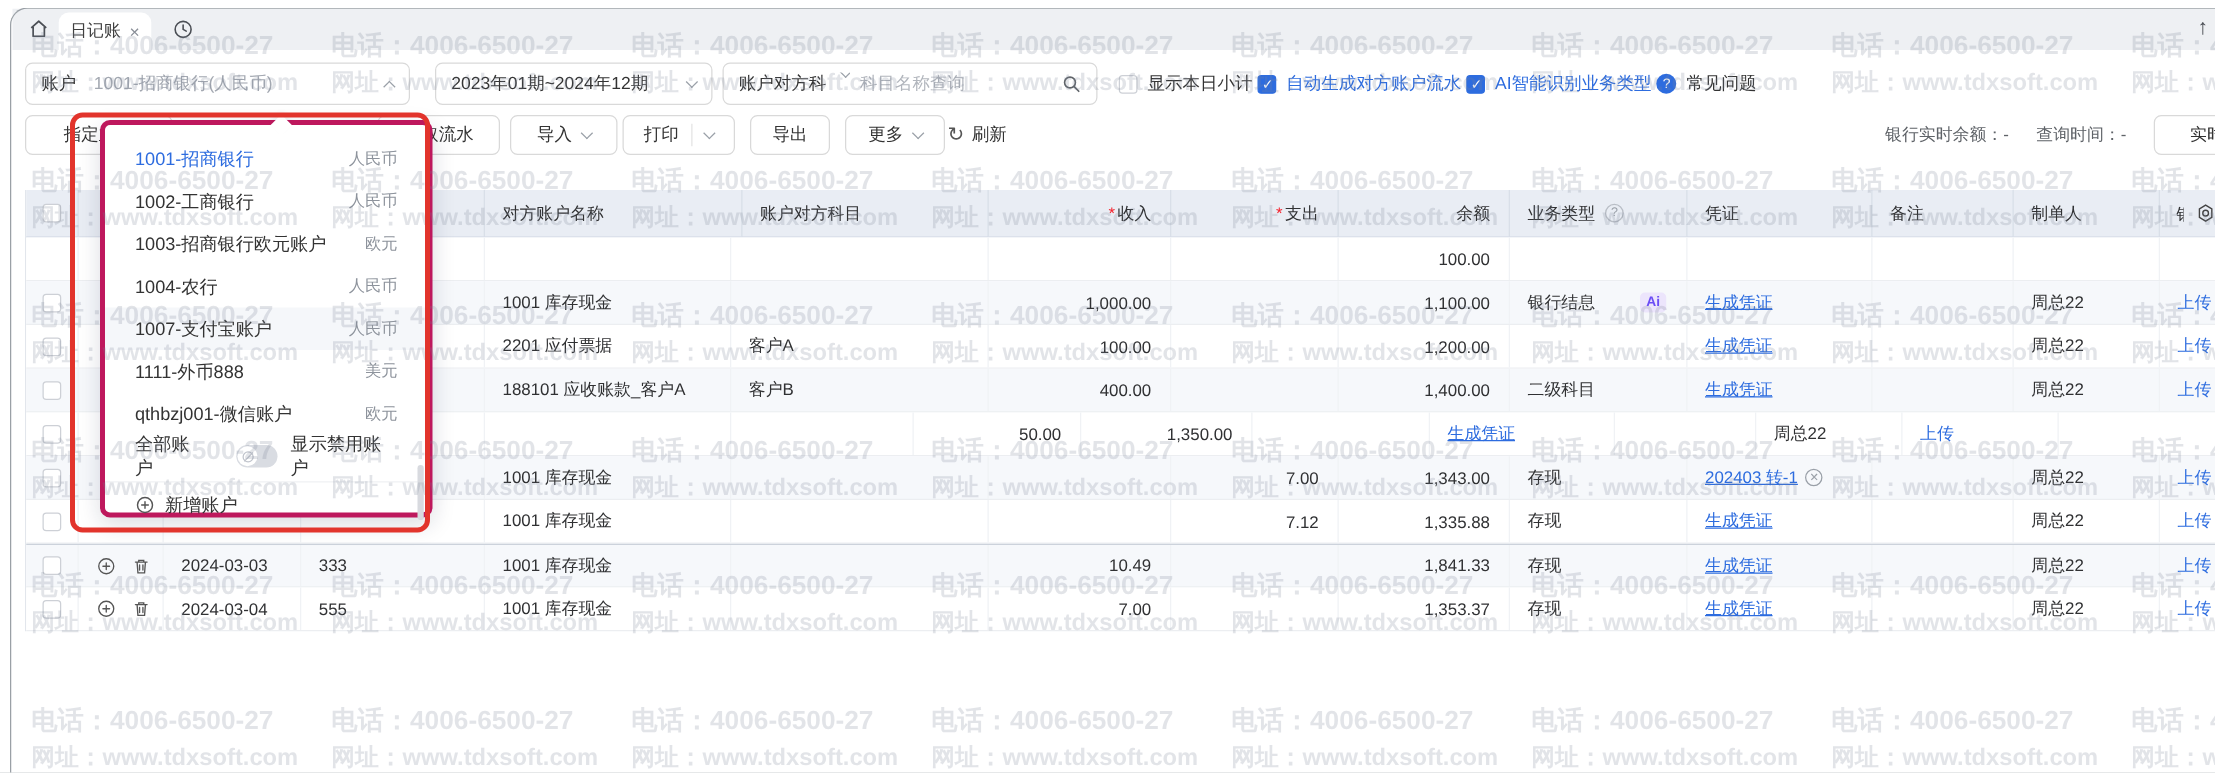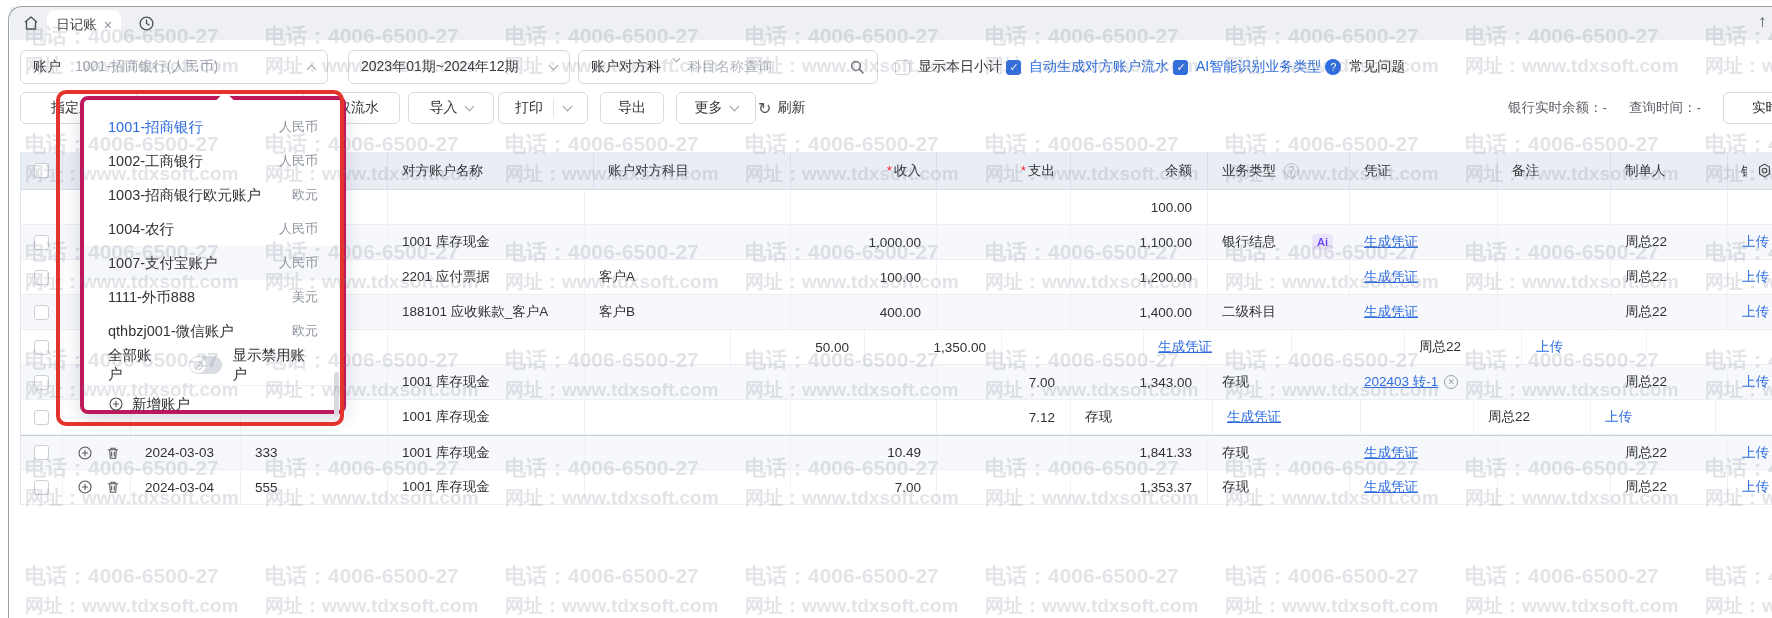--- a/index.html
+++ b/index.html
@@ -440,20 +440,23 @@
         <div class="cell " style="width: 68px; flex: 0 0 68px;"></div>
         <div class="cell " style="width: 110px; flex: 0 0 110px;"></div>
         <div class="cell " style="width: 147px; flex: 0 0 147px;"></div>
         <div class="cell " style="width: 197px; flex: 0 0 197px;">
           <span>1001 库存现金</span>
         </div>
         <div class="cell " style="width: 206px; flex: 0 0 206px;"></div>
         <div class="cell r" style="width: 146px; flex: 0 0 146px;"></div>
         <div class="cell r" style="width: 134px; flex: 0 0 134px;">
           <span>7.12</span>
+        </div>
+        <div class="cell r" style="width: 137px; flex: 0 0 137px;">
+          <span>1,335.88</span>
         </div>
         <div class="cell " style="width: 142px; flex: 0 0 142px;">
           <span>存现</span>
         </div>
         <div class="cell " style="width: 148px; flex: 0 0 148px;">
           <a class="lnk">生成凭证</a>
         </div>
         <div class="cell " style="width: 113px; flex: 0 0 113px;"></div>
         <div class="cell " style="width: 117px; flex: 0 0 117px;">
           <span>周总22</span>

